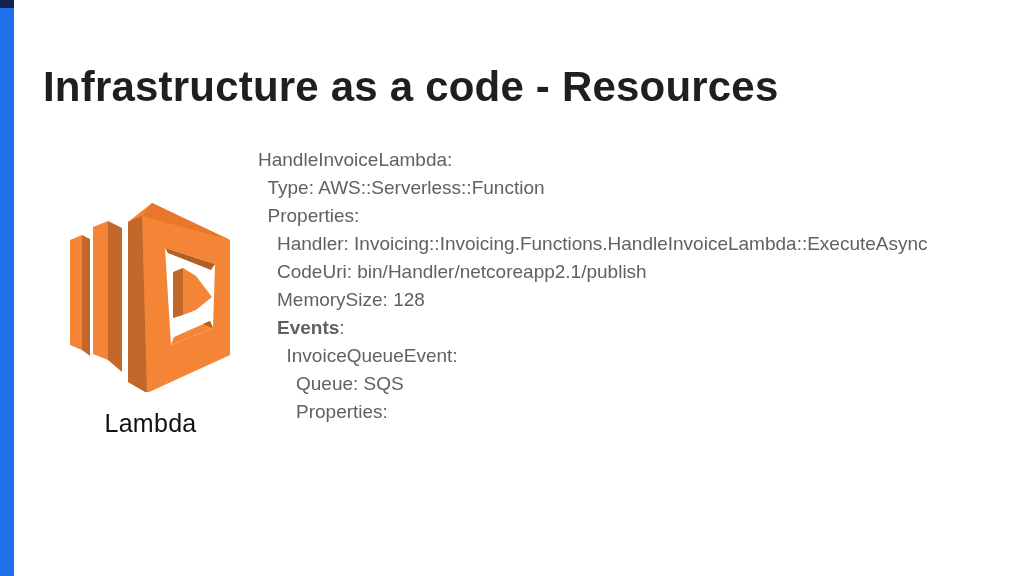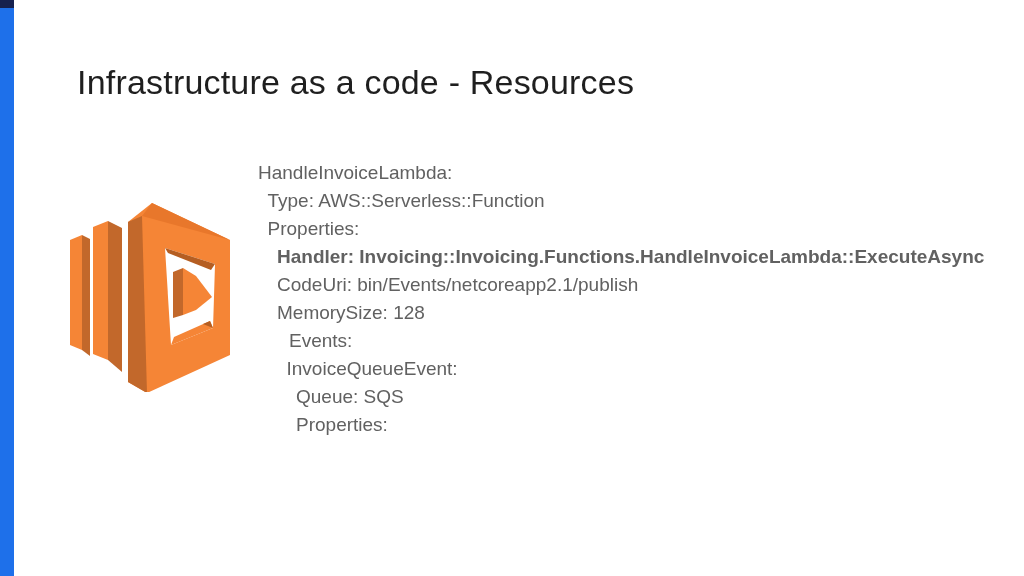--- a/index.html
+++ b/index.html
@@ -3,28 +3,28 @@
 <meta charset="utf-8">
 <style>
   html,body { margin:0; padding:0; background:#e9e9e9; }
   .slide {
     position:relative; width:1024px; height:576px; background:#ffffff;
     overflow:hidden; font-family:"Liberation Sans", sans-serif;
   }
   .accent-bar { position:absolute; left:0; top:0; width:14px; height:576px; background:var(--accent-bar,#1E70EA); }
   .accent-cap { position:absolute; left:0; top:0; width:14px; height:8px; background:var(--accent-bar-cap,#16214F); }
   .title {
-    position:absolute; left:43px; top:63px; font-size:34px; font-weight:400;
-    color:var(--title-text,#1F1F1F); white-space:nowrap; letter-spacing:0.2px;margin-left:34px;
+    position:absolute; left:43px; top:63px; font-size:42px; font-weight:700;
+    color:var(--title-text,#1F1F1F); white-space:nowrap; letter-spacing:0.2px;
   }
   .code-block {
-    position:absolute; left:258px; top:159px; font-size:19px; line-height:28px;
+    position:absolute; left:258px; top:146px; font-size:19px; line-height:28px;
     color:var(--code-text,#616161); white-space:nowrap;
   }
-  .code-line span.b { font-weight:400;margin-left:12px; }
+  .code-line span.b { font-weight:700; }
   .icon-wrap { position:absolute; left:68px; top:200px; width:165px; height:192px; }
   .icon-wrap svg { display:block; width:100%; height:100%; }
   .lambda-label {
     position:absolute; left:68px; top:409px; width:165px; text-align:center;
     font-size:25px; color:var(--label-text,#111111); letter-spacing:0.3px;
   }
 </style>
 </head>
 <body>
 
@@ -55,27 +55,28 @@
       <polygon points="97,48 147,64 143,70 100,53" style="fill:var(--lambda-bevel-dark)"></polygon>
 
       <polygon points="103,145 145,128 142,121 106,137" style="fill:var(--lambda-light)"></polygon>
       <polygon points="145,128 142,121 135,124" style="fill:var(--lambda-bevel-dark)"></polygon>
 
       <polygon points="105,72 115,68 115,115 105,118" style="fill:var(--lambda-dark)"></polygon>
       <polygon points="115,68 128,76 144,97 128,110 115,115" style="fill:var(--lambda-light)"></polygon>
     </svg>
   </div>
 
+  <div class="lambda-label">Lambda</div>
 
   <div class="code-block">
       <div class="code-line" style="padding-left: 0px;"><span>HandleInvoiceLambda:</span></div>
       <div class="code-line" style="padding-left: 9.5px;"><span>Type: AWS::Serverless::Function</span></div>
       <div class="code-line" style="padding-left: 9.5px;"><span>Properties:</span></div>
-      <div class="code-line" style="padding-left: 19px; font-weight: bold;"><span>Handler: Invoicing::Invoicing.Functions.HandleInvoiceLambda::ExecuteAsync</span></div>
-      <div class="code-line" style="padding-left: 19px;"><span>CodeUri: bin/Events/netcoreapp2.1/publish</span></div>
+      <div class="code-line" style="padding-left: 19px;"><span>Handler: Invoicing::Invoicing.Functions.HandleInvoiceLambda::ExecuteAsync</span></div>
+      <div class="code-line" style="padding-left: 19px;"><span>CodeUri: bin/Handler/netcoreapp2.1/publish</span></div>
       <div class="code-line" style="padding-left: 19px;"><span>MemorySize: 128</span></div>
       <div class="code-line" style="padding-left: 19px;"><span class="b">Events</span><span>:</span></div>
       <div class="code-line" style="padding-left: 28.5px;"><span>InvoiceQueueEvent:</span></div>
       <div class="code-line" style="padding-left: 38px;"><span>Queue: SQS</span></div>
       <div class="code-line" style="padding-left: 38px;"><span>Properties:</span></div>
     </div>
 
 </div>
 
 </body></html>

